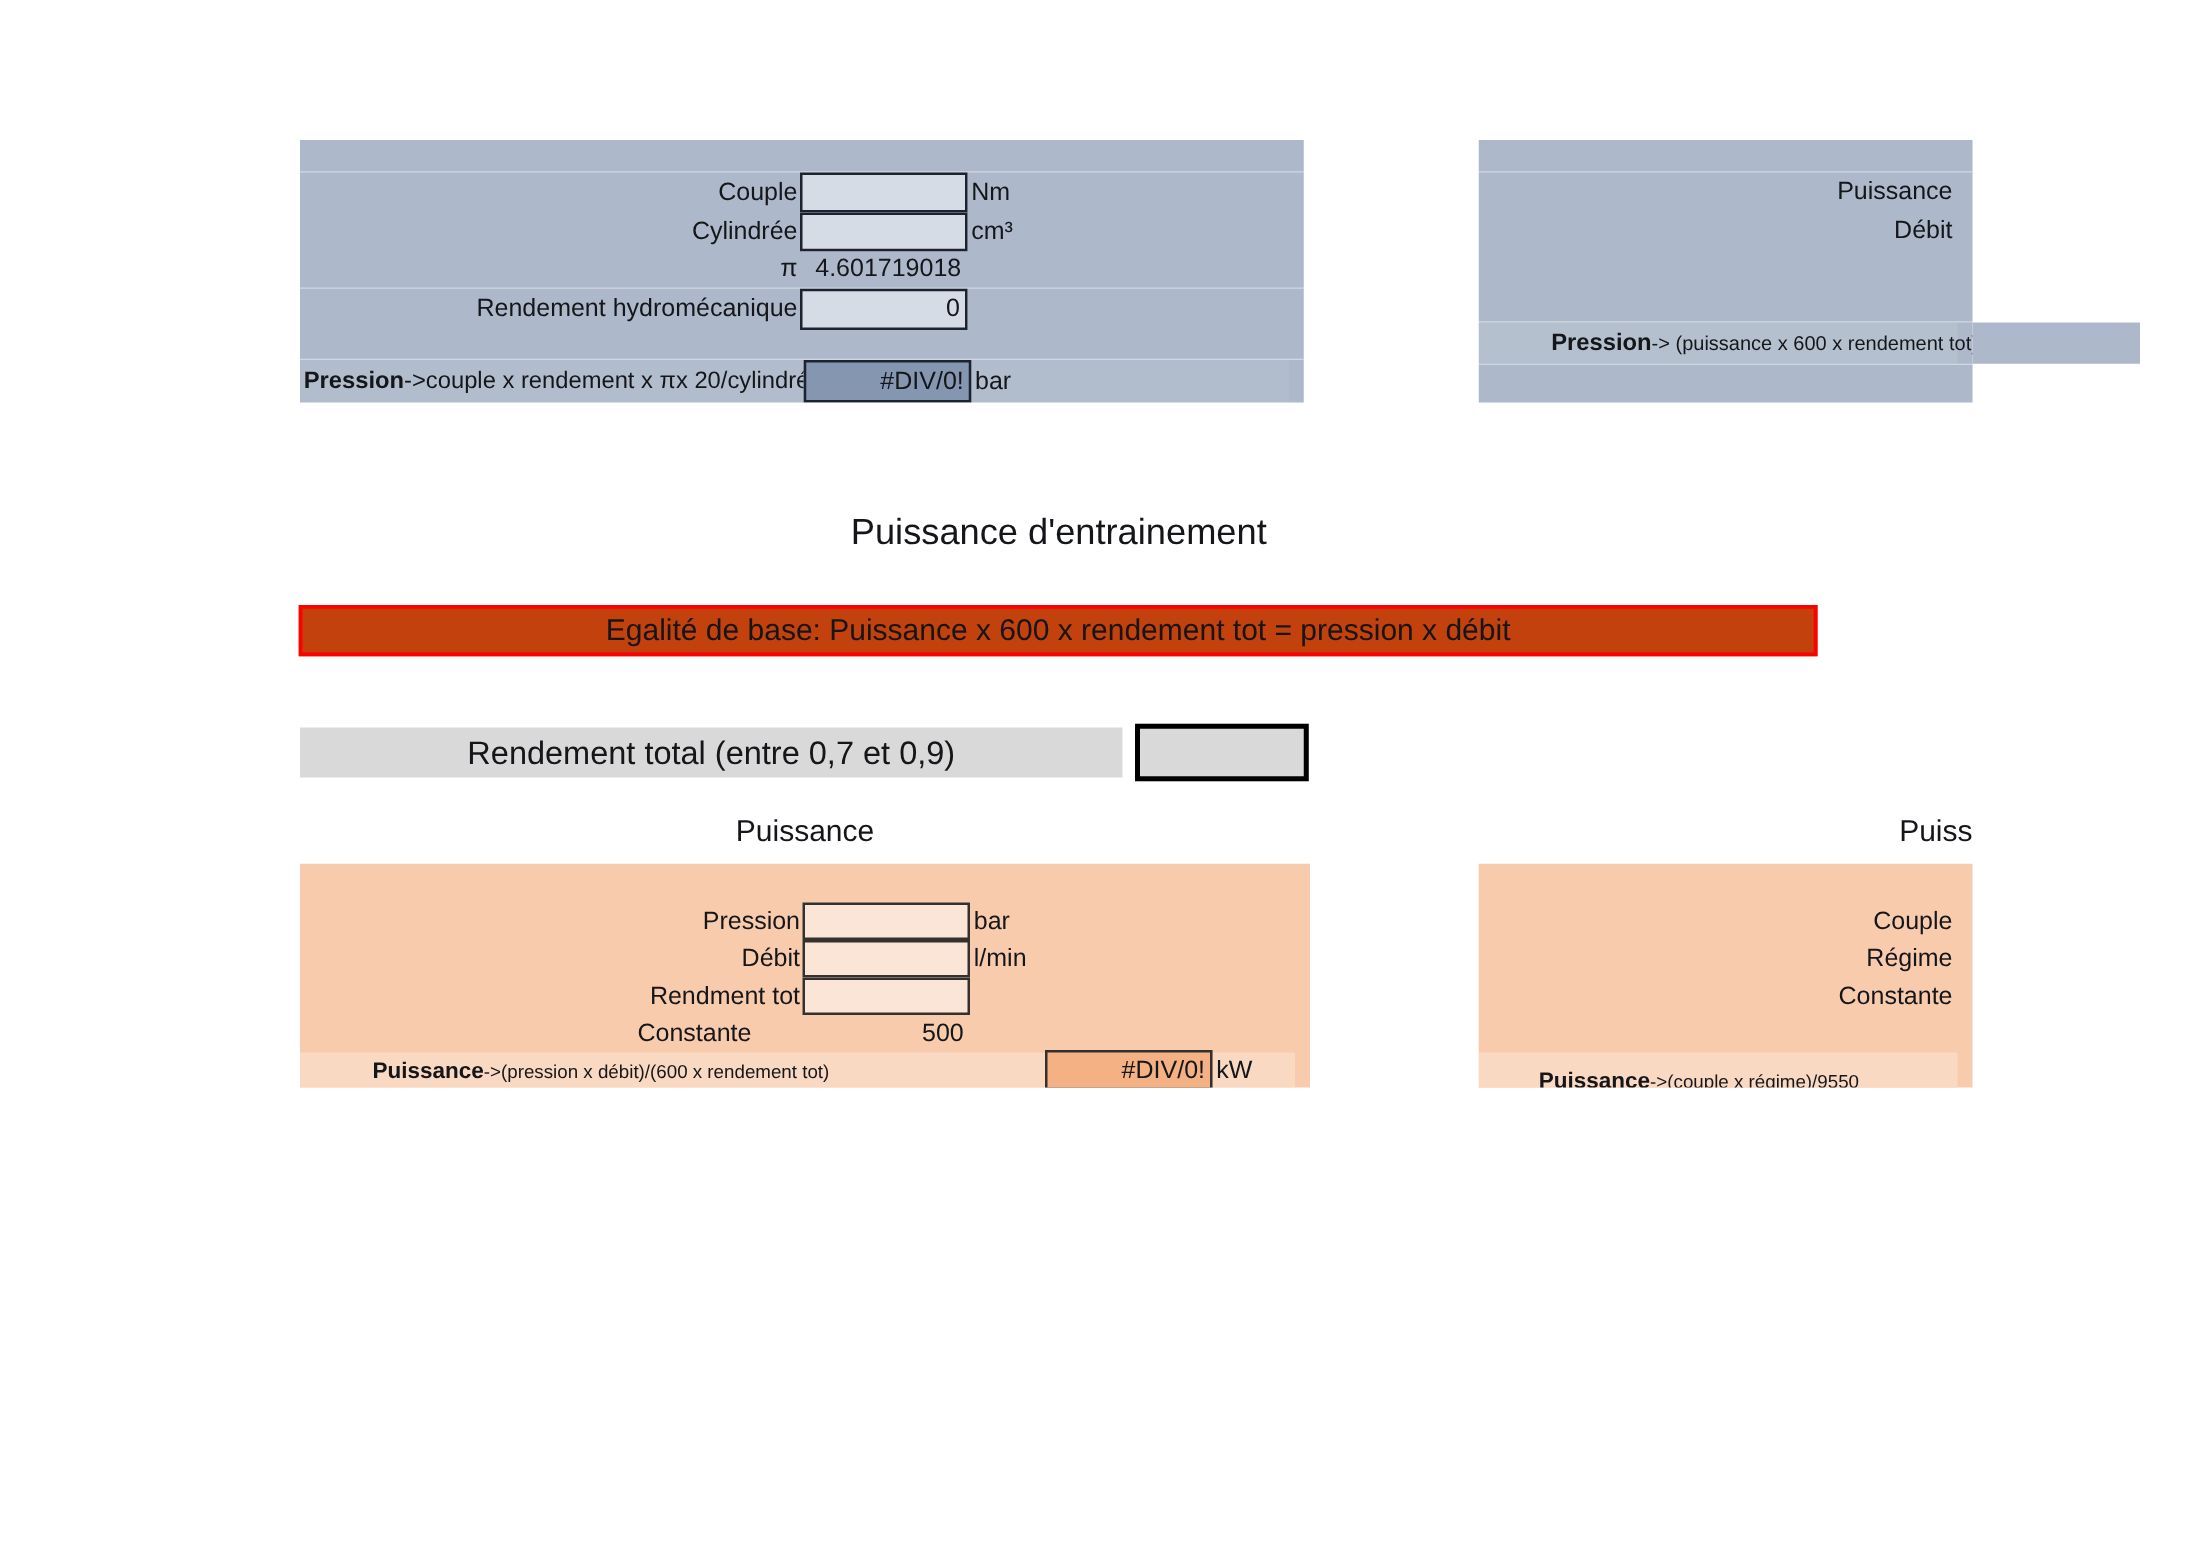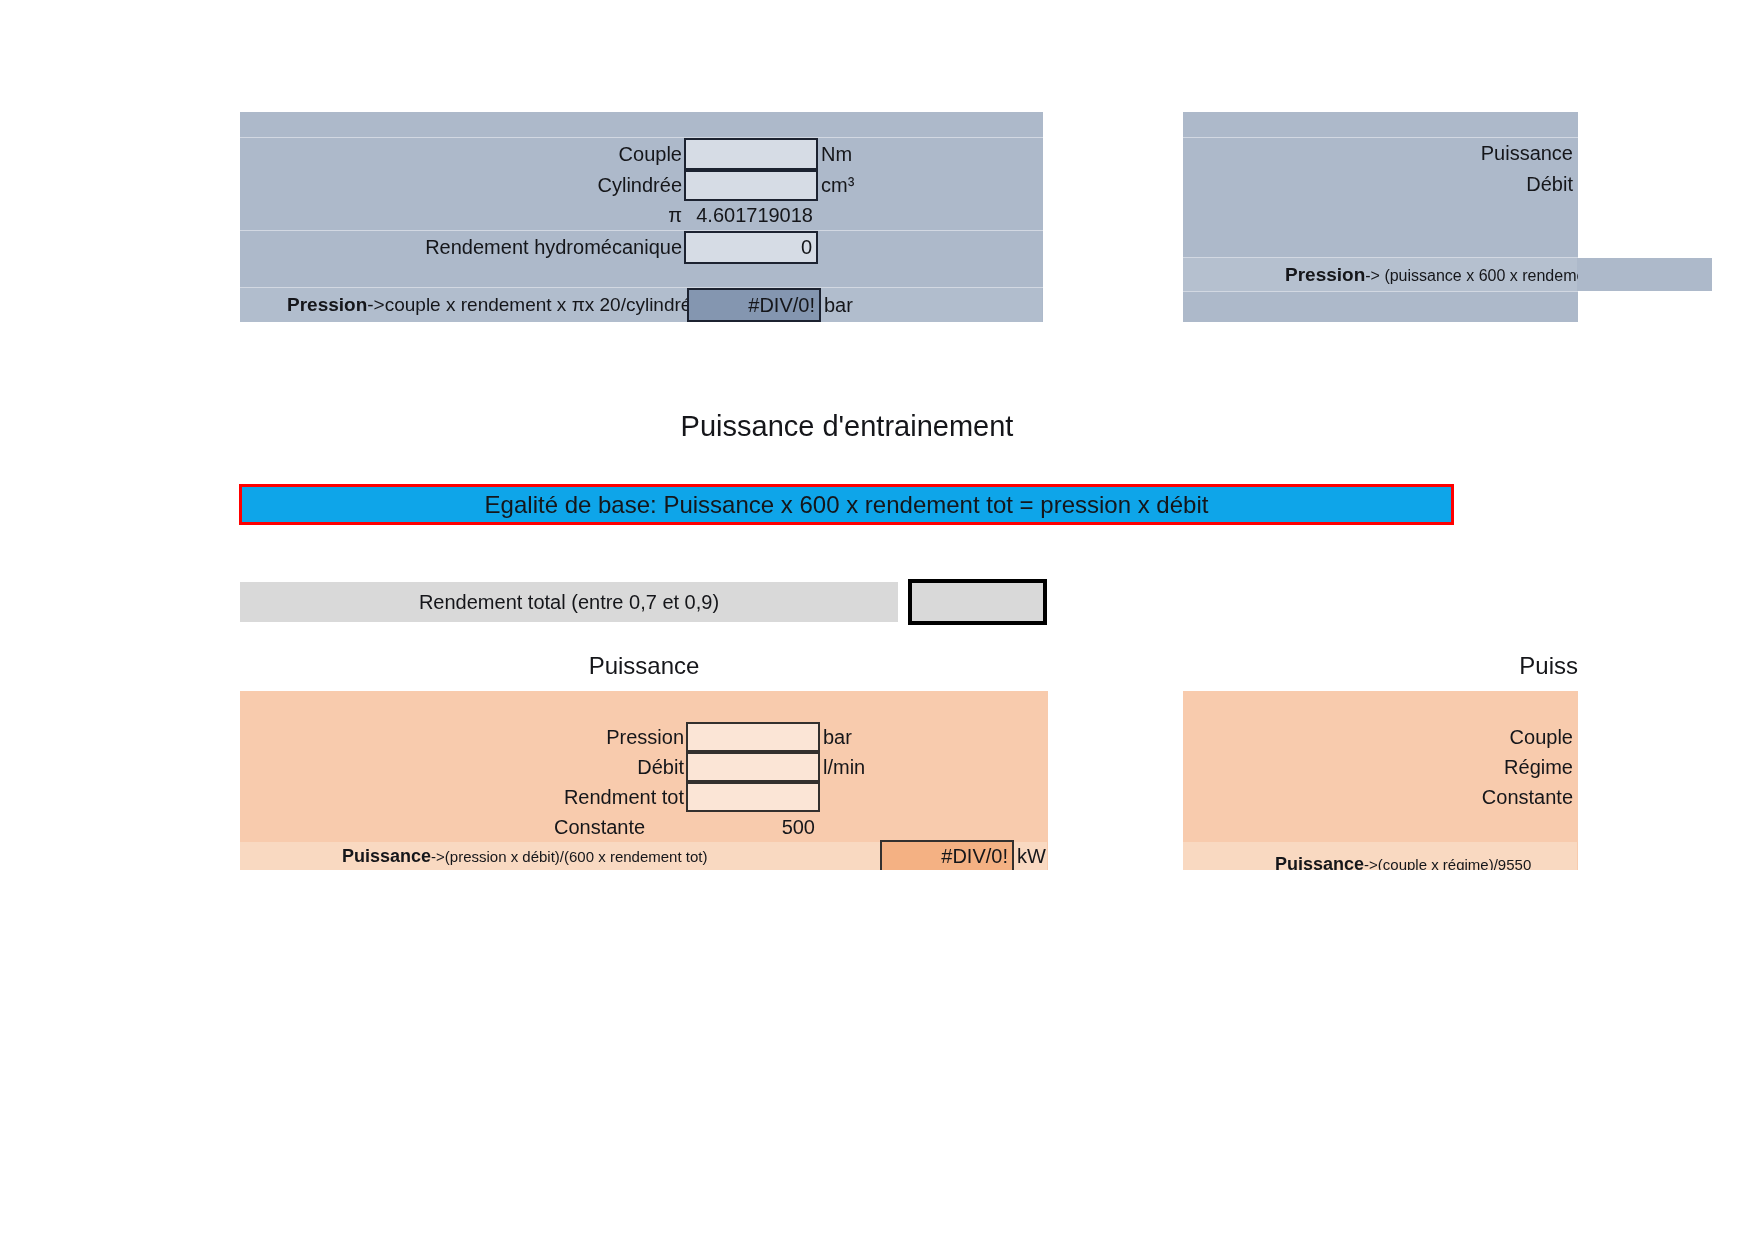--- a/index.html
+++ b/index.html
@@ -6,42 +6,42 @@
   body{
     width:1754px;height:1241px;position:relative;overflow:hidden;
     background:#ffffff;color:#15161a;
     font-family:"Liberation Sans","DejaVu Sans",sans-serif;
   }
   .abs{position:absolute;}
   .panel{position:absolute;overflow:hidden;}
   .panel-blue{background:var(--panel-blue,#adb9ca);}
   .panel-orange{background:var(--panel-orange,#f8cbad);}
   .sep{position:absolute;left:0;right:0;height:1px;background:rgba(255,255,255,.45);}
-  .row{position:absolute;left:0;right:1px;display:flex;align-items:center;box-sizing:border-box;padding-left:44px;}
+  .row{position:absolute;left:0;right:12px;display:flex;align-items:center;box-sizing:border-box;}
   .row-right{justify-content:flex-end;padding-right:4px;}
   .lbl{font-size:20px;white-space:nowrap;}
   .labelcol{flex:none;text-align:right;padding-right:2px;box-sizing:border-box;}
   .labelcol.w-blue{width:400px;}
   .labelcol.w-orange{width:402px;}
   .valuecol{flex:none;width:134px;text-align:right;padding-right:5px;box-sizing:border-box;font-size:20px;}
   .box{flex:none;width:134px;height:100%;box-sizing:border-box;display:flex;align-items:center;
        justify-content:flex-end;padding-right:4px;font-size:20px;}
   .box-blue{border:2px solid #1c2230;background:var(--box-blue,#d6dce5);}
   .box-orange{border:2px solid #33302e;background:var(--box-orange,#fbe5d6);}
   .result-blue{border:2px solid #1c2230;background:var(--result-blue,#8496b0);}
   .result-orange{border:2px solid #33302e;background:var(--result-orange,#f4b183);}
   .unit{font-size:20px;padding-left:3px;white-space:nowrap;}
   .fband{display:flex;align-items:center;white-space:nowrap;}
   .ftext{flex:none;overflow:hidden;white-space:nowrap;}
   .fname{font-weight:bold;}
   .title{font-size:29px;text-align:center;}
   .title span{text-underline-offset:5px;text-decoration-thickness:2px;}
-  .eq-box{box-sizing:border-box;border:3px solid var(--accent-red,#ff0000);background:#0ea5e9;
+  .eq-box{box-sizing:border-box;border:3px solid var(--accent-red,#ff0000);background:#c2410c;
           display:flex;align-items:center;justify-content:center;font-size:24px;}
-  .gray-bar{background:var(--bar-gray,#d9d9d9);display:flex;align-items:center;justify-content:center;font-size:20px;}
+  .gray-bar{background:var(--bar-gray,#d9d9d9);display:flex;align-items:center;justify-content:center;font-size:26px;}
   .black-box{box-sizing:border-box;background:var(--bar-gray,#d9d9d9);border:4px solid #000;}
   .heading{font-size:24px;}
 </style>
 </head>
 <body>
 
 <div class="panel panel-blue" style="left:240px;top:112px;width:803px;height:210px;">
   <div class="sep" style="top:25px;"></div>
   <div class="sep" style="top:118px;"></div>
   <div class="sep" style="top:175px;"></div>

